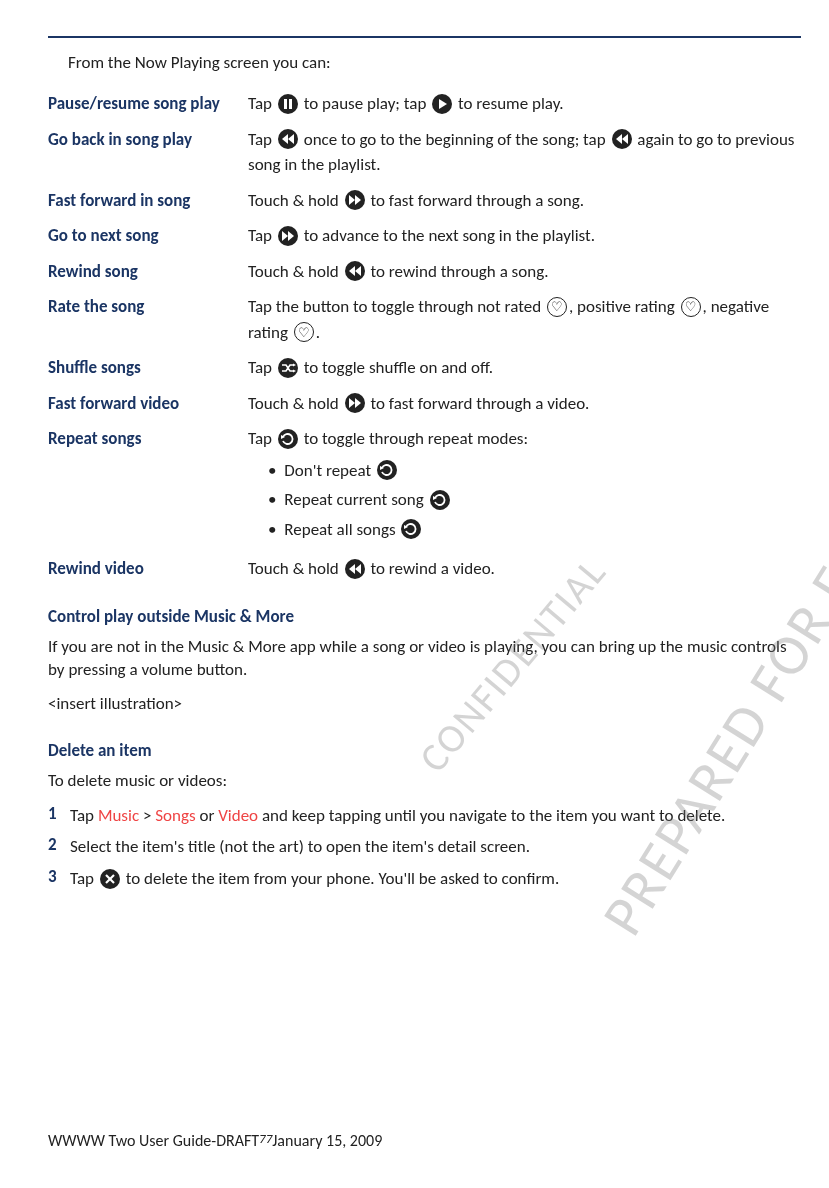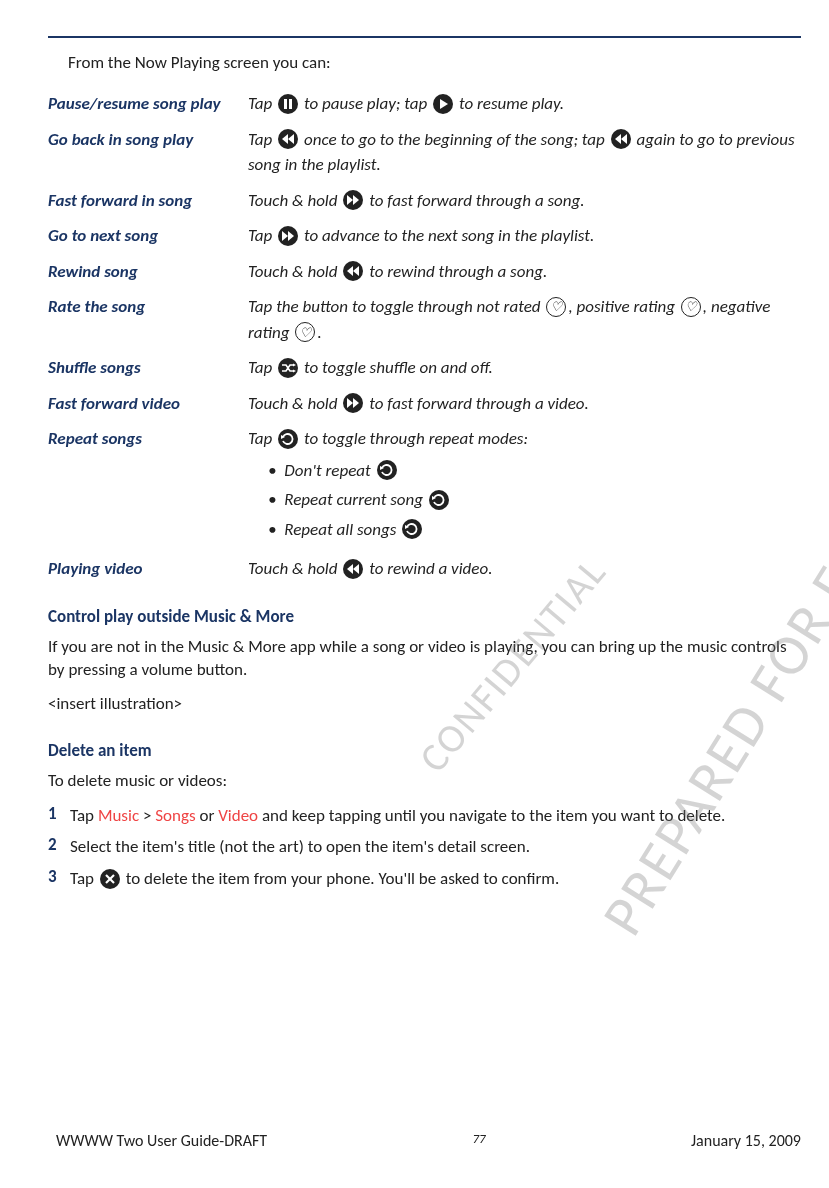--- a/index.html
+++ b/index.html
@@ -12,21 +12,21 @@
   }
   .page {
     position: relative; padding: 36px 28px 42px 48px;
     height: 100%;
   }
   .top-rule {
     border-top: 2px solid #1b3564; margin-bottom: 14px;
   }
   .intro { margin-bottom: 18px; margin-left: 20px; }
   .def-row {
-    display: flex; align-items: flex-start; margin-bottom: 10px; font-style: italic;
+    display: flex; align-items: flex-start; margin-bottom: 10px;
   }
   .def-label {
     width: 200px; flex-shrink: 0;
     color: #1b3564; font-weight: 600; font-size: 17px;
     padding-right: 8px; line-height: 1.5;
   }
   .def-body { flex: 1; line-height: 1.5; }
   .def-body ul { margin: 6px 0 4px 0; padding-left: 20px; }
   .def-body li { margin-bottom: 4px; list-style: none; }
   .def-body li::before { content: "• "; margin-right: 4px; }
@@ -44,22 +44,22 @@
   .step-body { flex: 1; line-height: 1.5; }
   .emph { color: #ef4444; font-weight: 400; }
   .icon-circle {
     display: inline-flex; width: 20px; height: 20px;
     border-radius: 50%; background: #222; color: #fff;
     align-items: center; justify-content: center;
     font-size: 11px; line-height: 1; vertical-align: middle;
     margin: 0 2px; position: relative; top: -1px;
   }
   .footer {
-    position: absolute; left: 56px; right: 28px; bottom: 38px;
-    display: flex; justify-content: space-between;
+    position: absolute; left: 48px; right: 28px; bottom: 38px;
+    display: flex; justify-content: flex-start;
     font-size: 16px; color: #222;
   }
   .footer .center { font-size: 13px; font-style: italic; }
   .watermark1, .watermark2 {
     position: absolute; color: rgba(120,120,120,0.32);
     font-weight: 400; pointer-events: none; user-select: none;
     white-space: nowrap; letter-spacing: 2px;
   }
   .watermark1 {
     font-size: 58px; left: 410px; top: 520px;
@@ -183,21 +183,21 @@
               </span></li>
             <li>Repeat all songs <span class="icon-circle">
                 <svg viewBox="0 0 20 20">
                   <path d="M5 8 A5 5 0 1 1 5 12" stroke="white" stroke-width="1.8" fill="none"></path>
                   <polygon points="3,6 7,8 3,10" fill="white"></polygon>
                 </svg>
               </span></li>
           </ul></div>
       </div>
       <div class="def-row">
-        <div class="def-label">Playing video</div>
+        <div class="def-label">Rewind video</div>
         <div class="def-body">Touch &amp; hold <span class="icon-circle">
             <svg viewBox="0 0 20 20">
               <polygon points="10,5 4,10 10,15" fill="white"></polygon>
               <polygon points="16,5 10,10 16,15" fill="white"></polygon>
             </svg>
           </span> to rewind a video.</div>
       </div>
     </div>
 
   <div class="section-title">Control play outside Music &amp; More</div>

